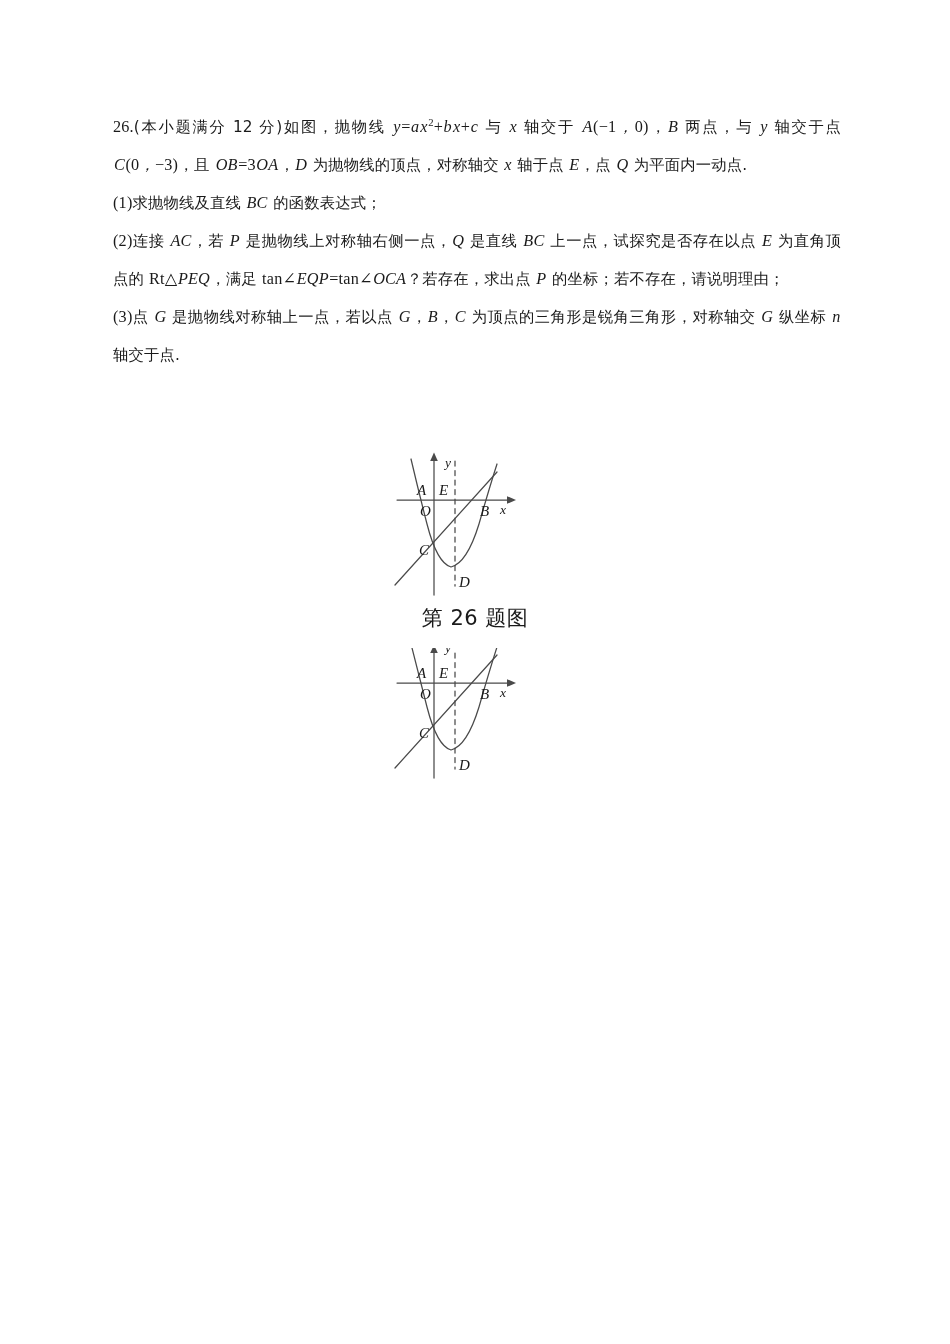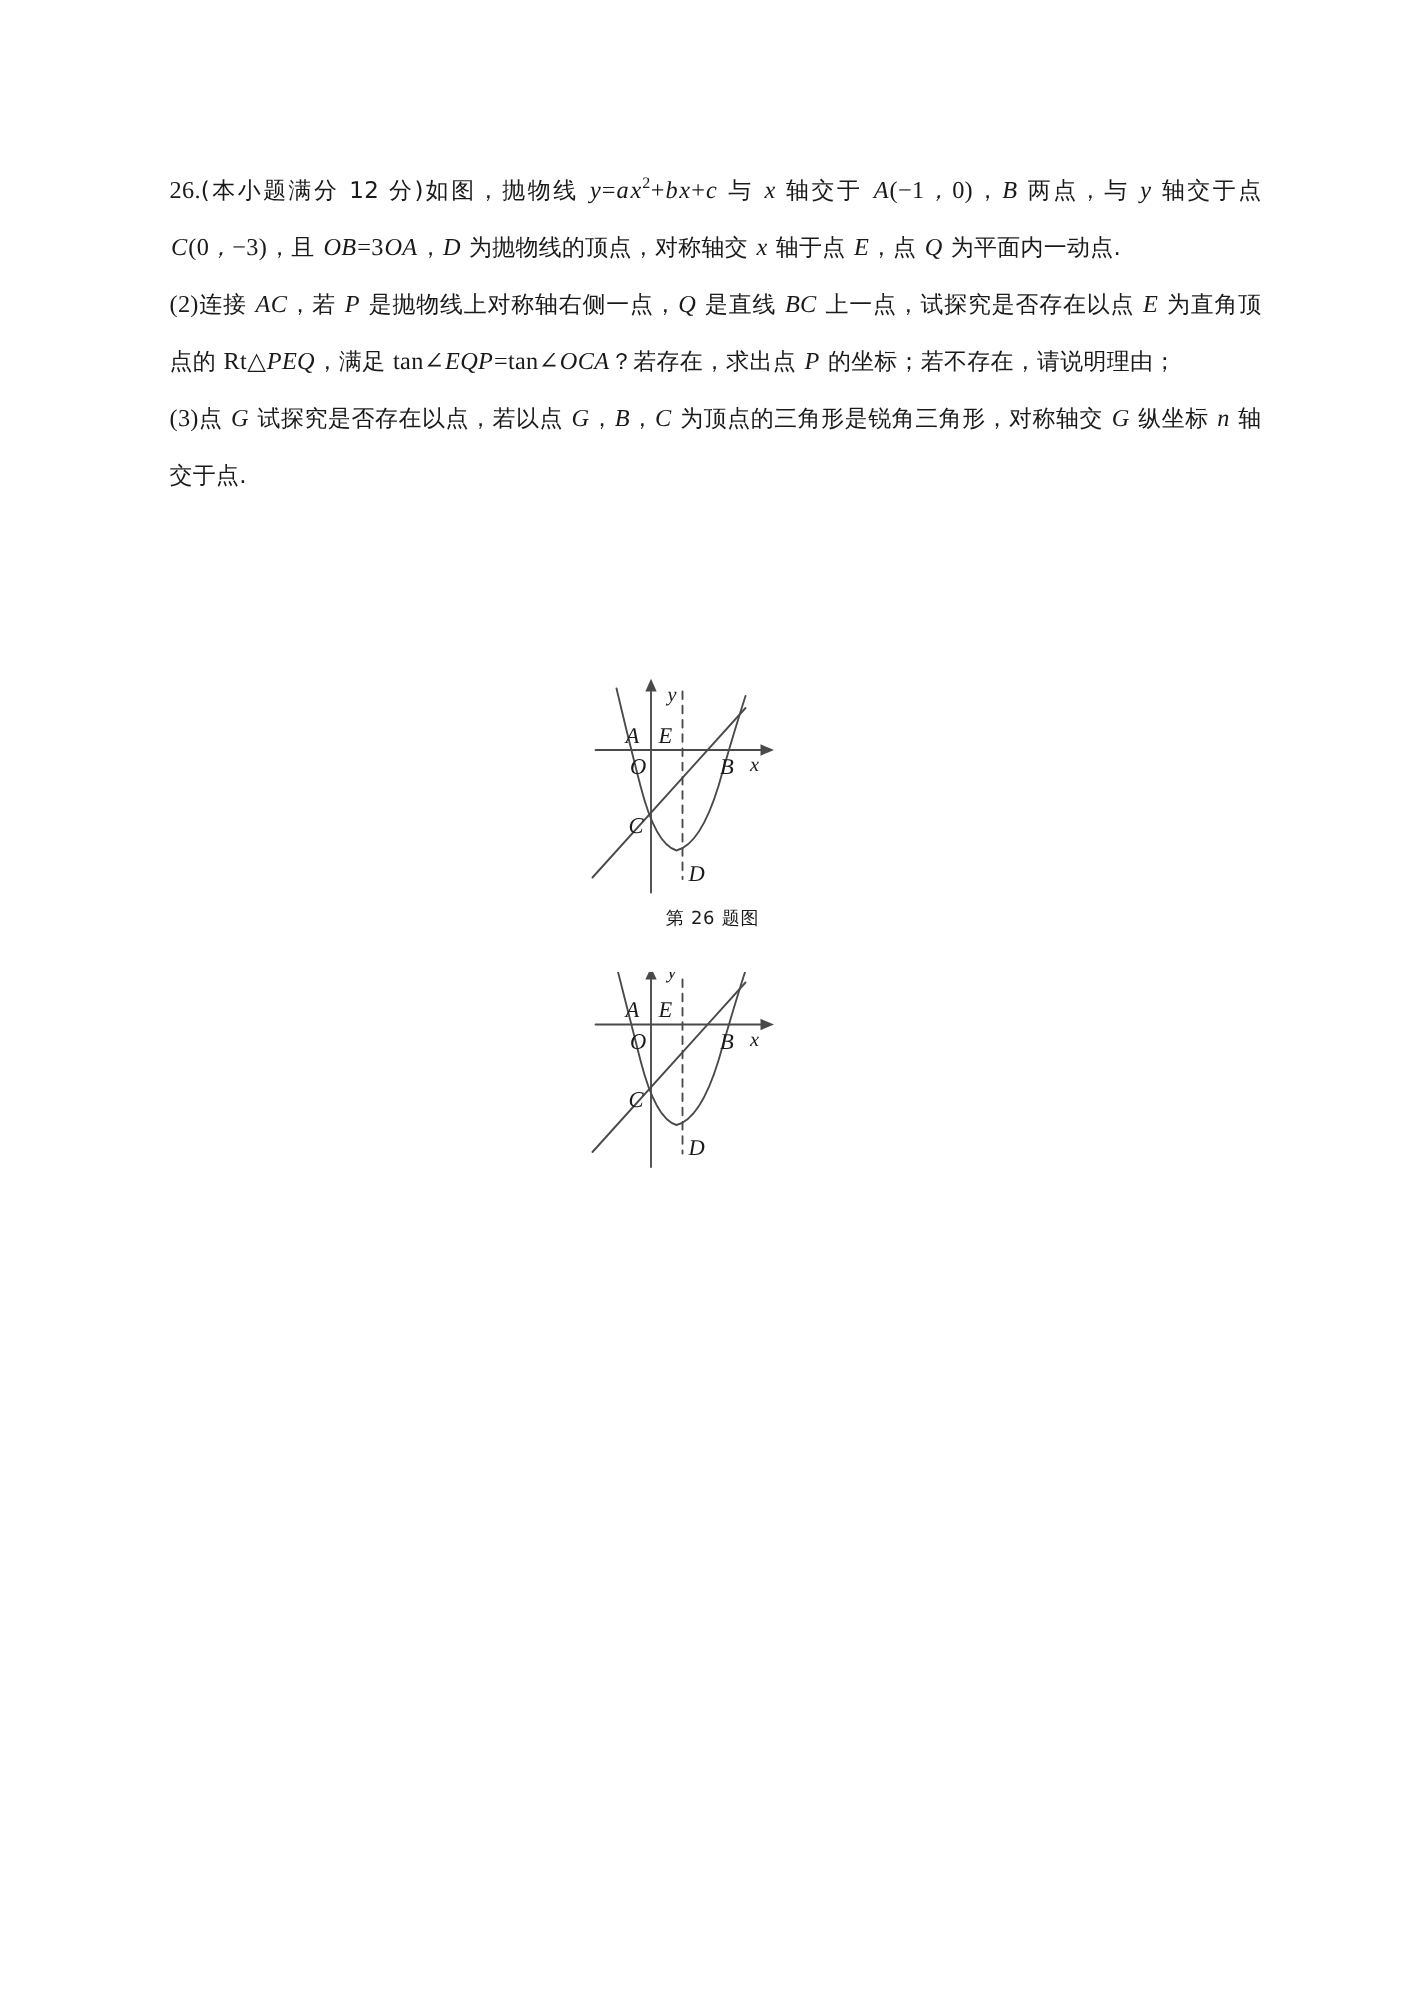--- a/index.html
+++ b/index.html
@@ -77,21 +77,21 @@
   .fig-svg {
     display: block;
     margin: 0 auto;
   }
 
   .fig-caption {
     position: absolute;
     width: 950px;
     text-align: center;
     font-family: "DejaVu Sans", "Liberation Sans", sans-serif;
-    font-size: 12px;
+    font-size: 21px;
     color: #1a1a1a;
     letter-spacing: 0.5px;
   }
   #caption-1 { left: 0; top: 604px; }
   #caption-2 { left: 0; top: 796px; }
 
   .fig-label {
     font-family: "Liberation Serif", "DejaVu Serif", serif;
     font-style: italic;
     font-size: 15px;
@@ -105,27 +105,30 @@
 <body>
 
 <div class="page">
 
   <div class="content">
 
     <div class="para p-first">
       <span class="num">26.</span><span class="cjk">(本小题满分 12 分)</span><span class="cjk">如图，抛物线 </span><i class="mv"><i class="mv">y</i><span class="up">=</span><i class="mv">a</i><i class="mv">x</i><sup class="up">2</sup><span class="up">+</span><i class="mv">b</i><i class="mv">x</i><span class="up">+</span><i class="mv">c</i></i><span class="cjk"> 与 </span><i class="mv">x</i><span class="cjk"> 轴交于 </span><i class="mv"><i class="mv">A</i><span class="up">(</span><span class="up">−1</span><span class="cjk">，</span><span class="up">0)</span></i><span class="cjk">，</span><i class="mv">B</i><span class="cjk"> 两点，与 </span><i class="mv">y</i><span class="cjk"> 轴交于点 </span><i class="mv"><i class="mv">C</i><span class="up">(0</span><span class="cjk">，</span><span class="up">−3)</span></i><span class="cjk">，且 </span><i class="mv"><i class="mv">OB</i><span class="up">=3</span><i class="mv">OA</i></i><span class="cjk">，</span><i class="mv">D</i><span class="cjk"> 为抛物线的顶点，对称轴交 </span><i class="mv">x</i><span class="cjk"> 轴于点 </span><i class="mv">E</i><span class="cjk">，点 </span><i class="mv">Q</i><span class="cjk"> 为平面内一动点.</span>
     </div>
 
+    <div class="para">
+      <span class="num">(1)</span><span class="cjk">求抛物线及直线 </span><i class="mv">BC</i><span class="cjk"> 的函数表达式；</span>
+    </div>
 
     <div class="para">
       <span class="num">(2)</span><span class="cjk">连接 </span><i class="mv">AC</i><span class="cjk">，若 </span><i class="mv">P</i><span class="cjk"> 是抛物线上对称轴右侧一点，</span><i class="mv">Q</i><span class="cjk"> 是直线 </span><i class="mv">BC</i><span class="cjk"> 上一点，试探究是否存在以点 </span><i class="mv">E</i><span class="cjk"> 为直角顶点的 </span><span><span class="up">Rt△</span><i class="mv">PEQ</i></span><span class="cjk">，满足 </span><span><span class="up">tan∠</span><i class="mv">EQP</i><span class="up">=tan∠</span><i class="mv">OCA</i></span><span class="cjk">？若存在，求出点 </span><i class="mv">P</i><span class="cjk"> 的坐标；若不存在，请说明理由；</span>
     </div>
 
     <div class="para">
-      <span class="num">(3)</span><span class="cjk">点 </span><i class="mv">G</i><span class="cjk"> 试探究是否存在以点，若以点 </span><i class="mv">G</i><span class="cjk">，</span><i class="mv">B</i><span class="cjk">，</span><i class="mv">C</i><span class="cjk"> 为顶点的三角形是锐角三角形，对称轴交 </span><i class="mv">G</i><span class="cjk"> 纵坐标 </span><i class="mv">n</i><span class="cjk"> 轴交于点.</span>
+      <span class="num">(3)</span><span class="cjk">点 </span><i class="mv">G</i><span class="cjk"> 是抛物线对称轴上一点，若以点 </span><i class="mv">G</i><span class="cjk">，</span><i class="mv">B</i><span class="cjk">，</span><i class="mv">C</i><span class="cjk"> 为顶点的三角形是锐角三角形，对称轴交 </span><i class="mv">G</i><span class="cjk"> 纵坐标 </span><i class="mv">n</i><span class="cjk"> 轴交于点.</span>
     </div>
 
   </div>
 
   <div class="figure-block" id="figure-1">
     <svg class="fig-svg" width="200" height="150" viewBox="0 0 200 150">
       <g stroke="#4a4a4a" fill="none" stroke-width="1.25" stroke-linecap="round">
 
         <line x1="22" y1="52" x2="132" y2="52"></line>
         <polygon points="132,48.2 141,52 132,55.8" fill="#4a4a4a" stroke="none"></polygon>

